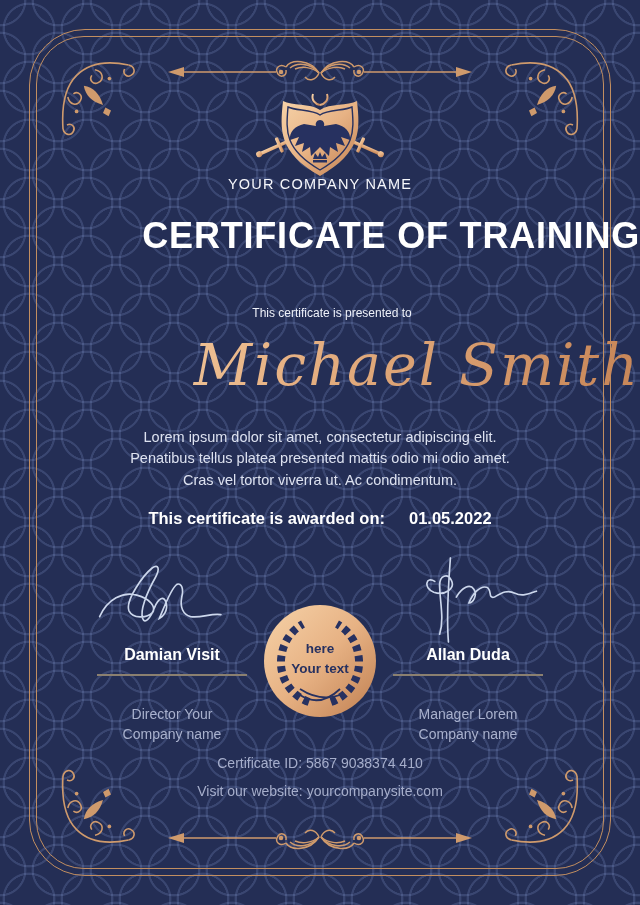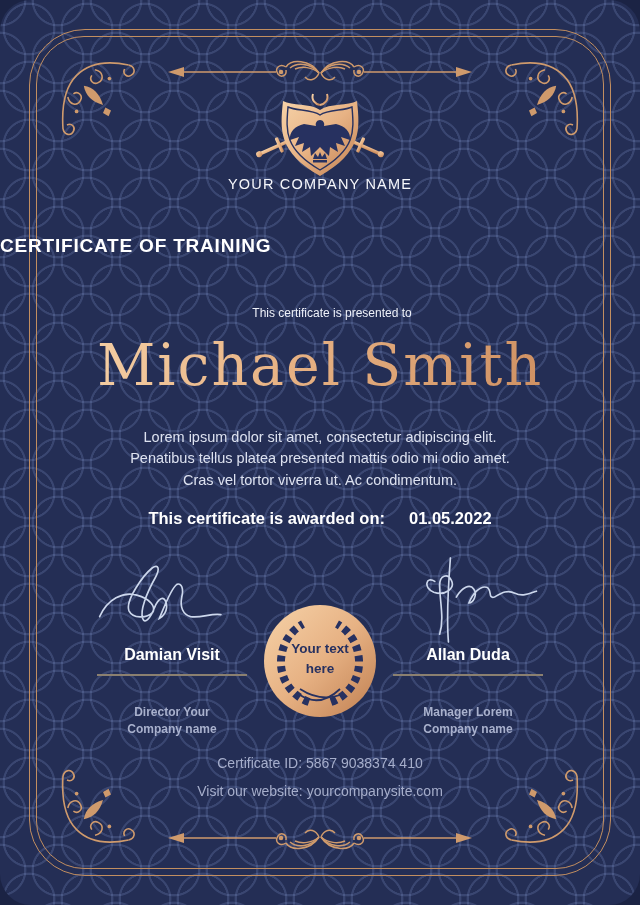--- a/index.html
+++ b/index.html
@@ -5,56 +5,55 @@
   html,body{margin:0;padding:0;background:#1b2344;}
   .certificate{
     position:relative;width:640px;height:905px;overflow:hidden;
     font-family:"Liberation Sans",sans-serif;
     background-color:#242e55;
     background-image:
       radial-gradient(circle at 29px 29px, transparent 24px, rgba(136,156,214,0.22) 24.5px, rgba(136,156,214,0.22) 26px, transparent 26.8px),
       radial-gradient(circle at 29px 29px, transparent 24px, rgba(136,156,214,0.22) 24.5px, rgba(136,156,214,0.22) 26px, transparent 26.8px);
     background-size:58px 58px,58px 58px;
     background-position:0 0,29px 29px;
-    border-radius:31px;
   }
   .frame{position:absolute;pointer-events:none;}
   .frame.outer{left:29px;top:29px;right:29px;bottom:29px;border:1.6px solid #c28e60;border-radius:56px;}
   .frame.inner{left:36px;top:36px;right:36px;bottom:36px;border:1.3px solid #c28e60;border-radius:48px;}
   .corner{position:absolute;width:80px;height:80px;}
   .corner.tl{left:55px;top:57px;}
   .corner.tr{right:55px;top:57px;transform:scaleX(-1);}
   .corner.bl{left:55px;bottom:57px;transform:scaleY(-1);}
   .corner.br{right:55px;bottom:57px;transform:scale(-1,-1);}
   .divider{position:absolute;left:160px;width:320px;height:32px;}
   .divider.top{top:56px;}
   .divider.bottom{top:822px;transform:scaleY(-1);}
   .emblem{position:absolute;left:252px;top:90px;width:136px;height:90px;}
   .company-name{position:absolute;left:0;top:176px;width:100%;text-align:center;
     color:#f6f7fb;font-size:14.5px;font-weight:500;letter-spacing:1.2px;}
-  .cert-title{position:absolute;left:0;top:235px;width:100%;text-align:left;
-    color:#ffffff;font-size:19px;font-weight:600;letter-spacing:0.8px;}
+  .cert-title{position:absolute;left:0;top:215px;width:100%;text-align:right;
+    color:#ffffff;font-size:36px;font-weight:600;letter-spacing:0.8px;}
   .presented{position:absolute;left:0;top:306px;width:100%;text-align:center;
     color:#eef1f9;font-size:12px;font-weight:500;padding-left:12px;}
-  .recipient{position:absolute;left:0;top:332px;width:100%;text-align:center;
-    font-family:"DejaVu Serif",serif;font-size:57px;font-weight:500;letter-spacing:2px;
+  .recipient{position:absolute;left:0;top:332px;width:100%;text-align:right;
+    font-family:"DejaVu Serif",serif;font-style:italic;font-size:57px;font-weight:500;letter-spacing:2px;
     background:linear-gradient(105deg,#f6d2a8 10%,#eab habitual 40%,#c9885a 90%);
     background:linear-gradient(105deg,#f6d2a8 10%,#e7b284 45%,#c9885a 95%);
     -webkit-background-clip:text;background-clip:text;color:transparent;-webkit-text-fill-color:transparent;}
   .description{position:absolute;left:120px;top:427px;width:400px;text-align:center;
     color:#dde2f0;font-size:14.5px;line-height:1.48;font-weight:400;}
   .awarded{position:absolute;left:0;top:509px;width:100%;display:flex;justify-content:center;gap:24px;
     color:#ffffff;font-size:16.5px;font-weight:700;}
   .sig-block{position:absolute;width:180px;text-align:center;}
   .sig-block.left{left:82px;top:556px;}
   .sig-block.right{left:378px;top:556px;}
   .sig-scribble{width:160px;height:88px;margin:0 auto;display:block;}
   .sig-name{color:#ffffff;font-size:16px;font-weight:600;margin-top:2px;}
   .sig-line{width:150px;height:2px;background:#8b8070;margin:10px auto 8px auto;}
-  .sig-role{color:#a9b1cd;font-size:12px;line-height:1.45;font-weight:700;margin-top:28px;}
+  .sig-role{color:#a9b1cd;font-size:14px;line-height:1.45;font-weight:400;margin-top:28px;}
   .seal{position:absolute;left:262px;top:603px;width:116px;height:116px;}
   .seal svg{position:absolute;left:0;top:0;}
   .seal-text{position:absolute;left:0;top:36px;width:100%;text-align:center;
     color:#273160;font-size:13.5px;font-weight:600;line-height:1.5;}
   .footer-id{position:absolute;left:0;top:755px;width:100%;text-align:center;
     color:#a6aecb;font-size:14px;font-weight:500;}
   .footer-web{position:absolute;left:0;top:783px;width:100%;text-align:center;
     color:#a6aecb;font-size:14px;font-weight:500;}
   .defs-holder{position:absolute;width:0;height:0;overflow:hidden;}
 </style>
@@ -193,21 +192,21 @@
 
   <div class="seal">
     <svg width="116" height="116" viewBox="0 0 116 116">
       <circle cx="58" cy="58" r="56" fill="url(#goldGrad)"></circle>
       <path d="M47,99 A42,42 0 0 1 20,50 A42,42 0 0 1 41,21" fill="none" stroke="#273160" stroke-width="8" stroke-dasharray="6 4.5"></path>
       <path d="M69,99 A42,42 0 0 0 96,50 A42,42 0 0 0 75,21" fill="none" stroke="#273160" stroke-width="8" stroke-dasharray="6 4.5"></path>
       <path d="M38,92 Q58,105 78,86" fill="none" stroke="#273160" stroke-width="1.8"></path>
       <path d="M38,86 Q58,99 78,92" fill="none" stroke="#273160" stroke-width="1.8"></path>
     </svg>
     <div class="seal-text">
+      <div>here</div>
       <div>Your text</div>
-      <div>here</div>
     </div>
   </div>
 
   <div class="footer-id">Certificate ID: 5867 9038374 410</div>
   <div class="footer-web">Visit our website: yourcompanysite.com</div>
 
 </div>
 
 </body></html>

